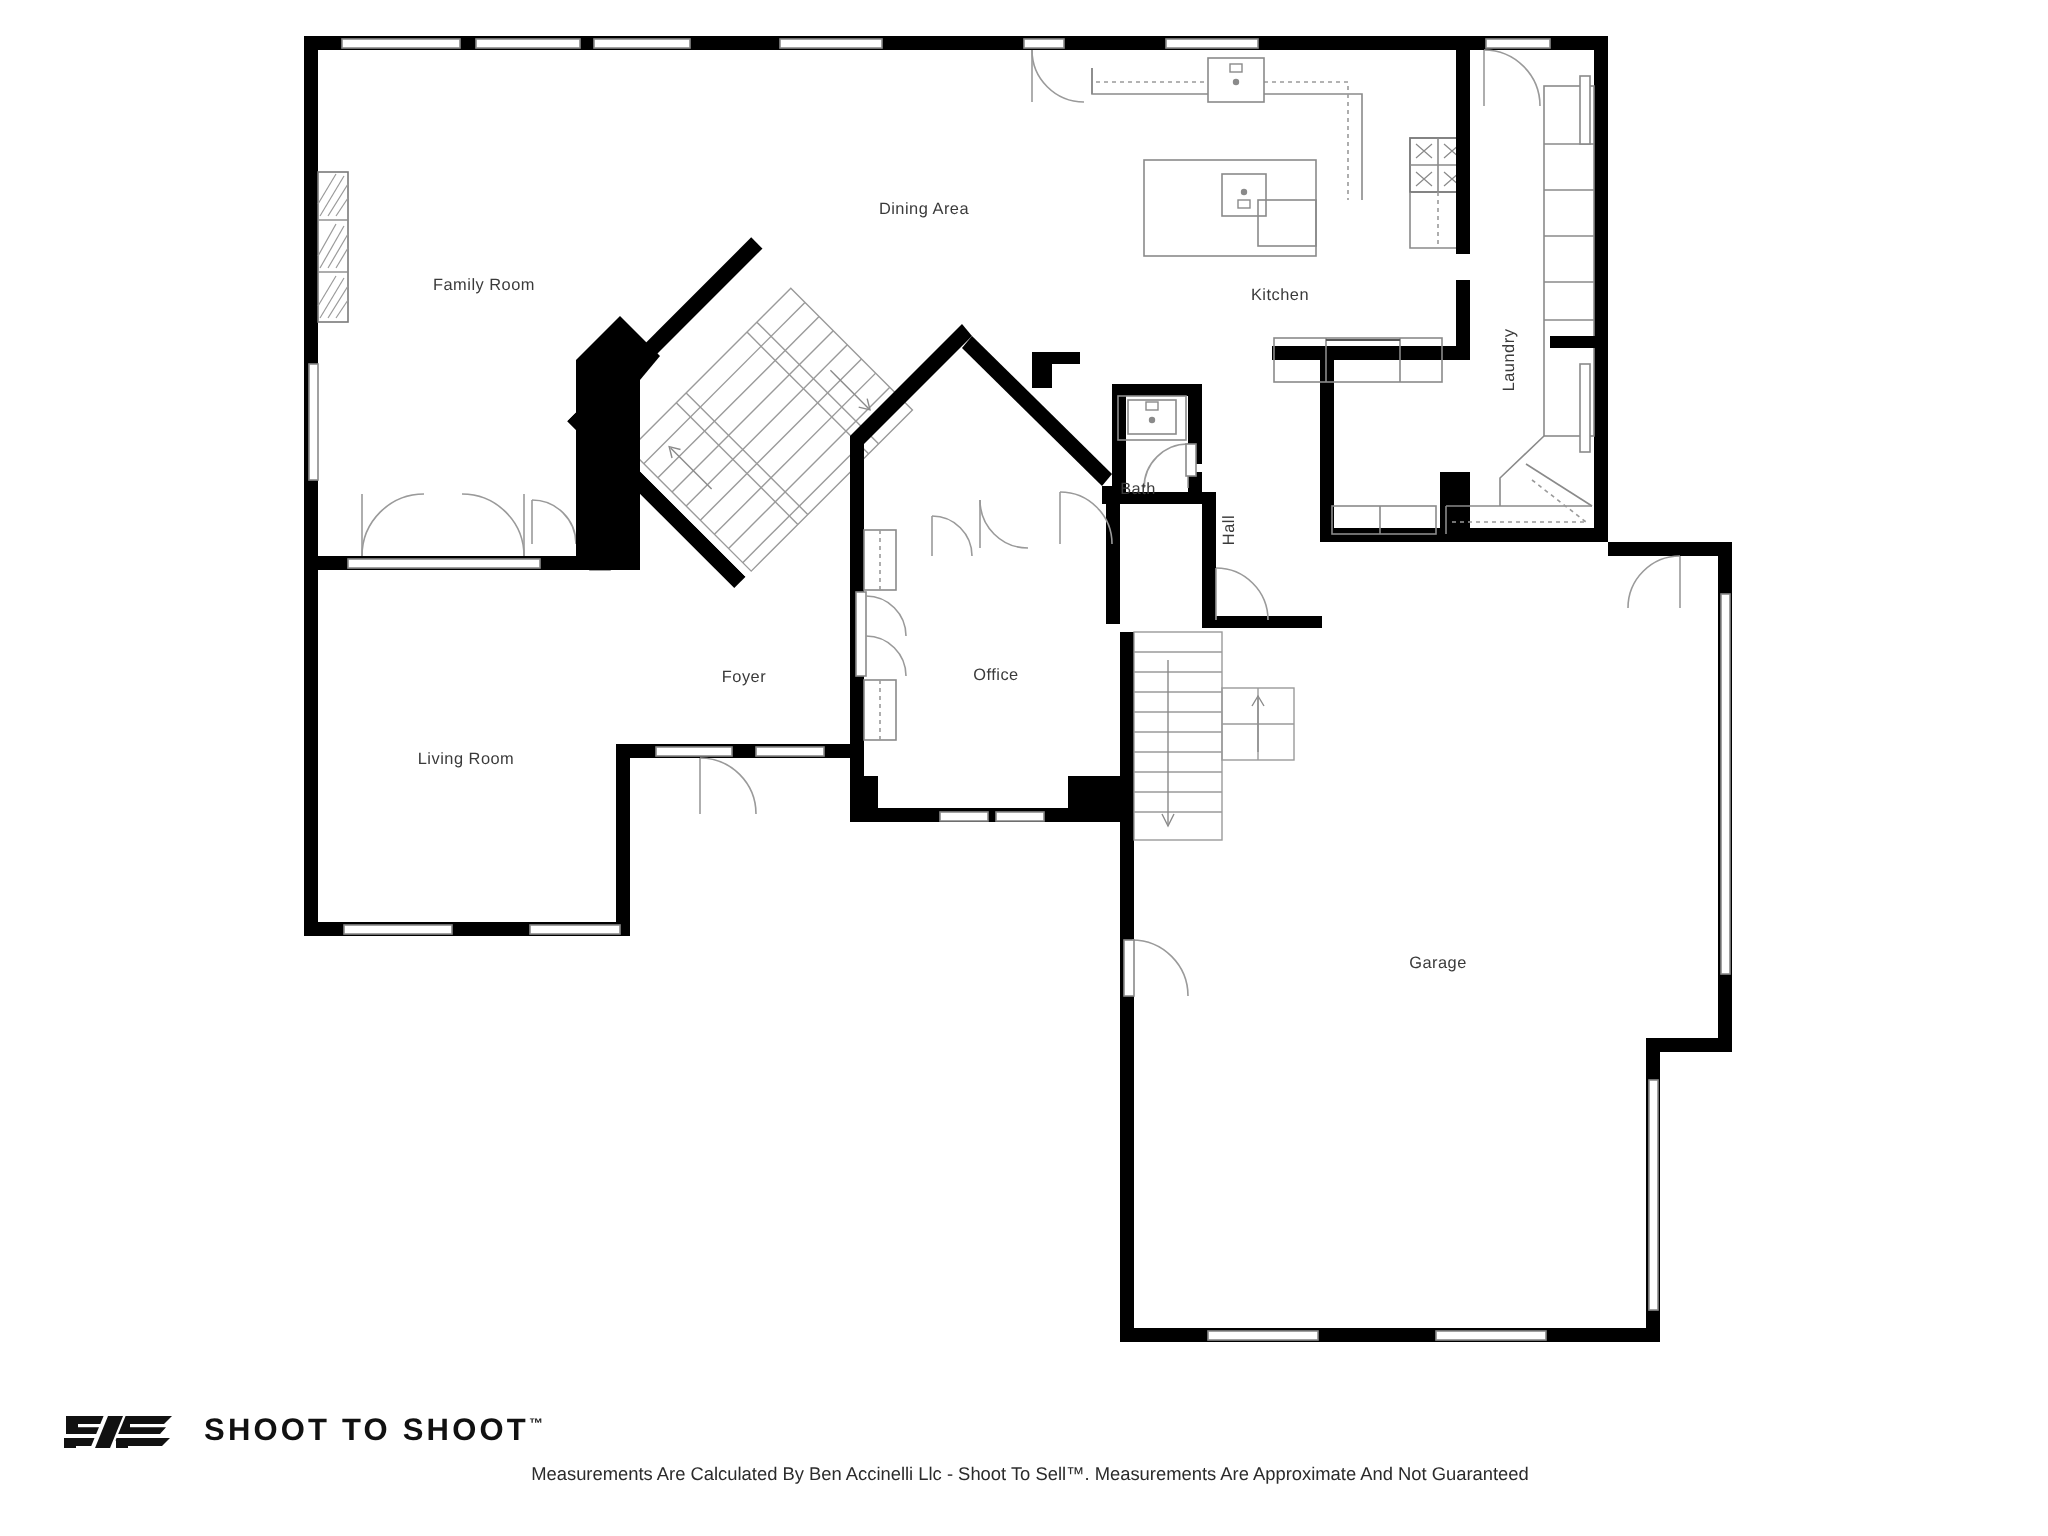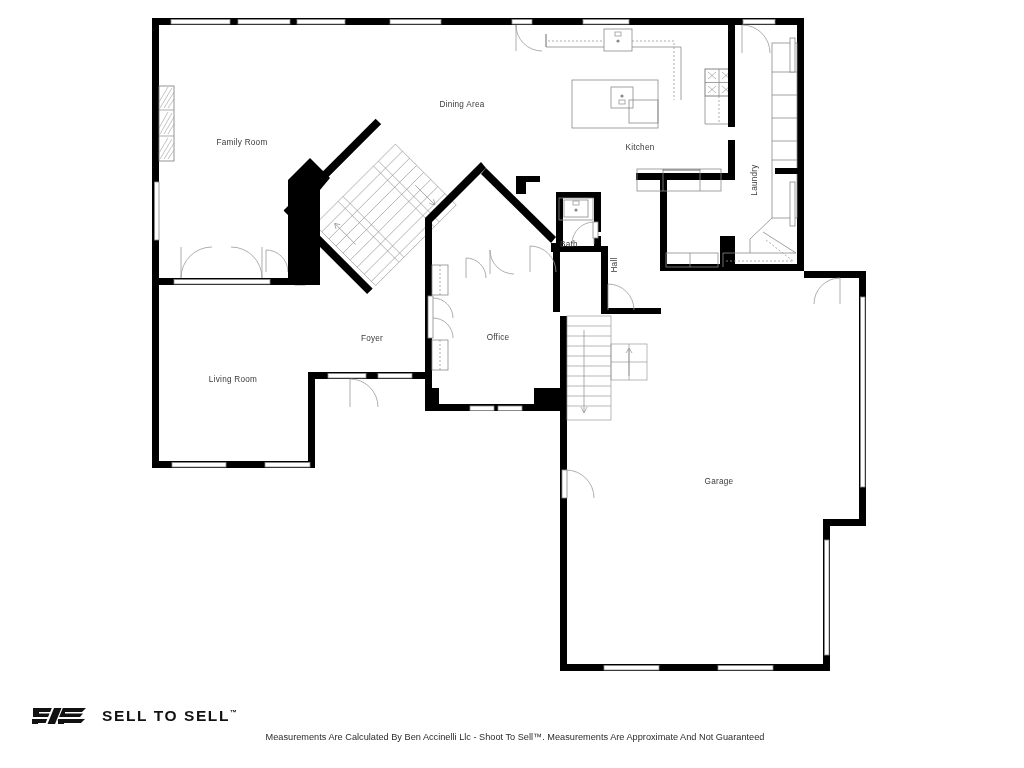--- a/index.html
+++ b/index.html
@@ -396,18 +396,18 @@
   <div id="footer">
     <div id="logo-wrap">
       <svg id="logo-mark" width="62" height="20" viewBox="0 0 62 20">
         <path d="M3 2 L30 2 L26 6 L9 6 L9 7.6 L27 7.6 L24 11 L3 11 Z" fill="#111111"></path>
         <path d="M31 2 L58 2 L54 6 L37 6 L37 7.6 L55 7.6 L52 11 L31 11 Z" fill="#111111" transform="translate(-2,0)"></path>
         <path d="M2 13 L29 13 L25 17 L8 17 L8 18 L2 18 Z" fill="#111111"></path>
         <path d="M30 13 L57 13 L53 17 L36 17 L36 18 L30 18 Z" fill="#111111" transform="translate(-2,0)"></path>
         <path d="M22 1.5 L33 1.5 L26 18.5 L15 18.5 Z" fill="#ffffff"></path>
         <path d="M24 2 L31.5 2 L25 18 L17.5 18 Z" fill="#111111"></path>
       </svg>
-      <div id="logo-text"><span>SELL TO SELL</span><span id="logo-tm">™</span></div>
+      <div id="logo-text"><span>SHOOT TO SHOOT</span><span id="logo-tm">™</span></div>
     </div>
     <div id="disclaimer">Measurements Are Calculated By Ben Accinelli Llc - Shoot To Sell™. Measurements Are Approximate And Not Guaranteed</div>
   </div>
 
 </div>
 
 </body></html>

